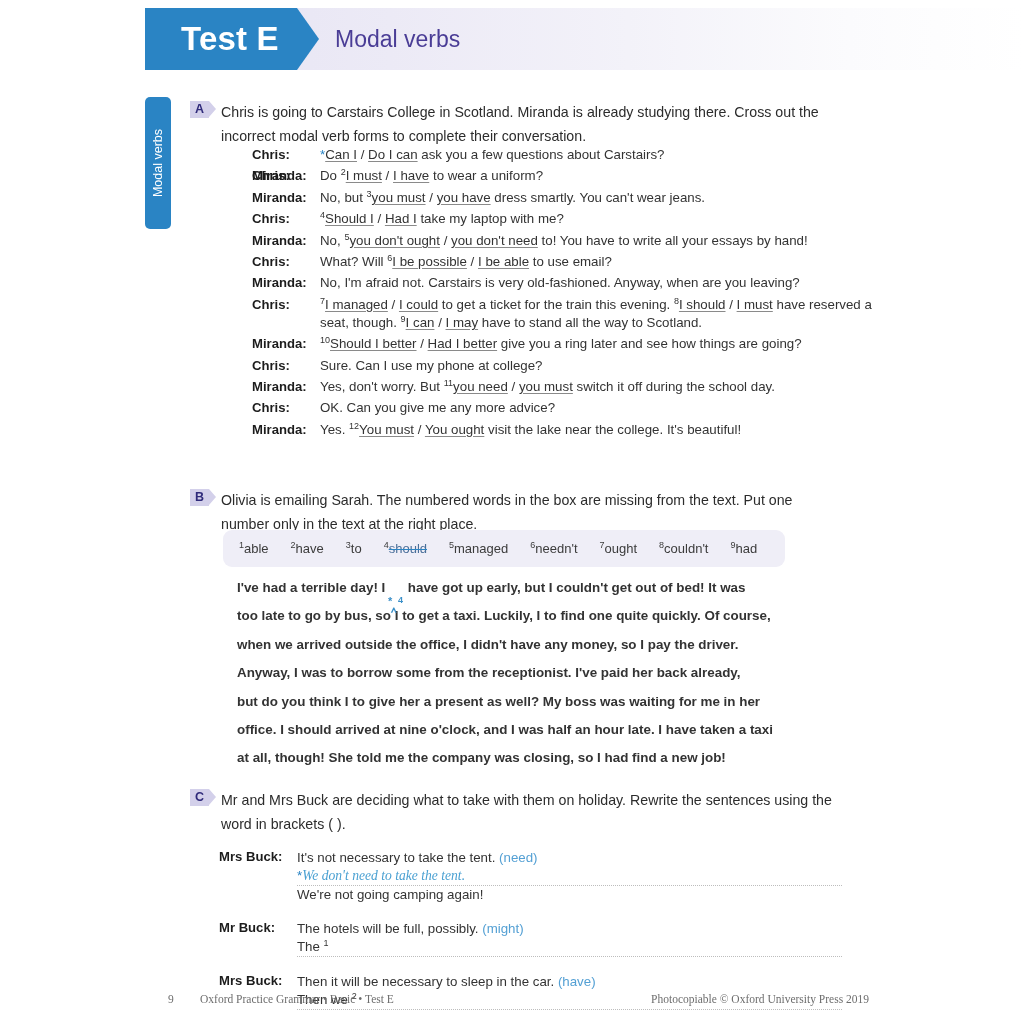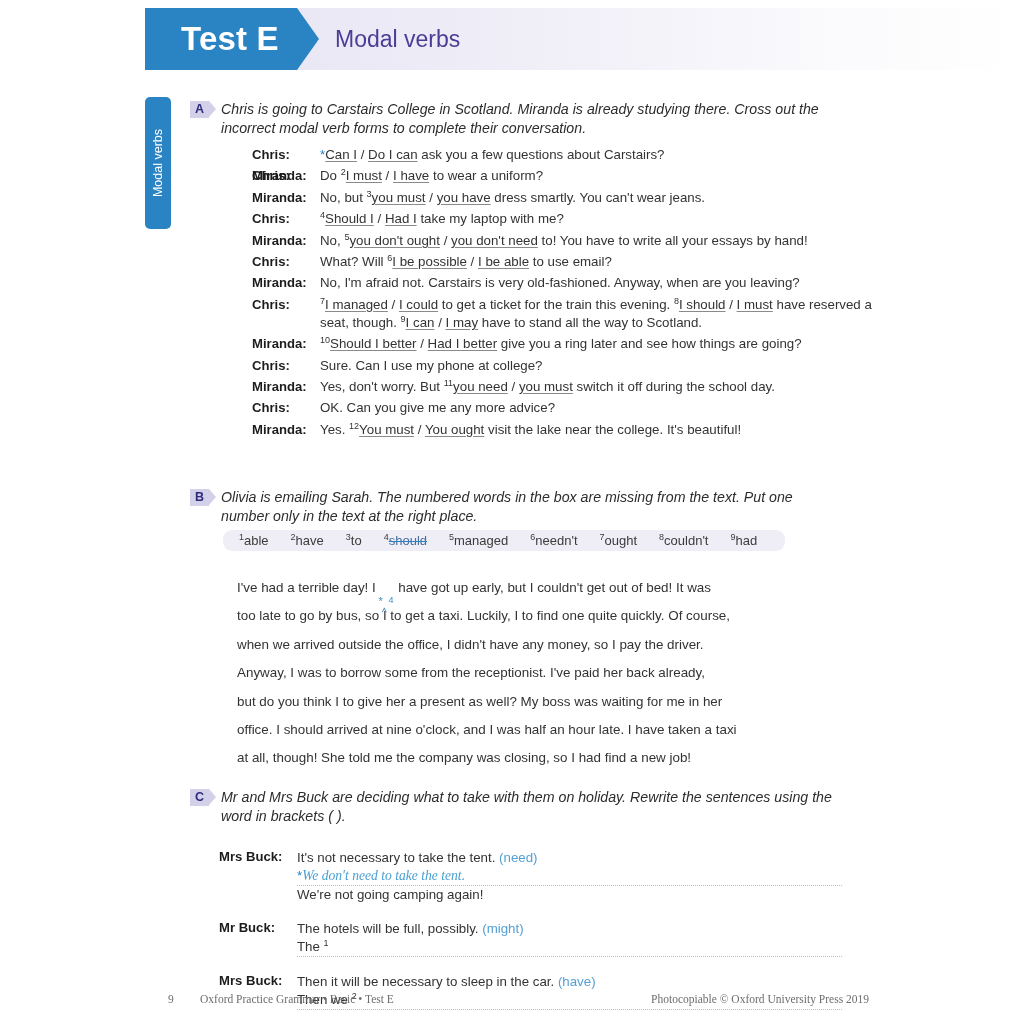--- a/index.html
+++ b/index.html
@@ -69,21 +69,21 @@
   .sec-badge::after{
     content:""; position:absolute; left:19px; top:0;
     width:0;height:0;
     border-top:8.5px solid transparent;
     border-bottom:8.5px solid transparent;
     border-left:7px solid #d3d0ea;
   }
   .sec-intro{
     position:absolute; left:31px; top:-1px;
     width:615px;
-    font-size:14.2px; line-height:19px; color:#2c2c2c;font-style:italic;
+    font-size:14.2px; line-height:24px; color:#2c2c2c;
   }
 
   
   .dlg{position:absolute; font-size:13.3px; line-height:18px;}
   .dlg-row{position:relative; margin-bottom:3.4px; padding-left:68px;}
   .dlg-who{
     position:absolute; left:0; top:0;
     font-weight:bold; color:#1c1c1c; font-size:13.1px;
   }
   .dlg-txt{display:block; color:#333;}
@@ -96,28 +96,28 @@
   sup{font-size:9px; vertical-align:super; line-height:0;}
   .star{color:#2a84c4;}
 
   
   .wordbox{
     position:absolute;
     background:#efeef7;
     border-radius:9px;
     height:21px;
     display:flex; align-items:center;
-    padding:0 16px;
+    padding:8px 16px;
     font-size:13px; color:#3b3b3b;
   }
   .wordbox .w{margin-right:22px; white-space:nowrap;}
   .wordbox .w:last-child{margin-right:12px;}
 
   
-  .para{position:absolute; font-size:13.4px; color:#333;}
+  .para{position:absolute; font-size:13.4px; color:#333;font-weight:bold;}
   .para .pl{height:28.4px; line-height:28.4px; white-space:nowrap;}
   .caret{
     display:inline-block; position:relative;
     width:15px; color:#2a84c4;
     font-size:13px;
   }
   .caret .mk{
     position:absolute; left:2px; top:-1px;
     font-size:14px; color:#3a8fc8;
     font-family:"Liberation Serif", serif;

